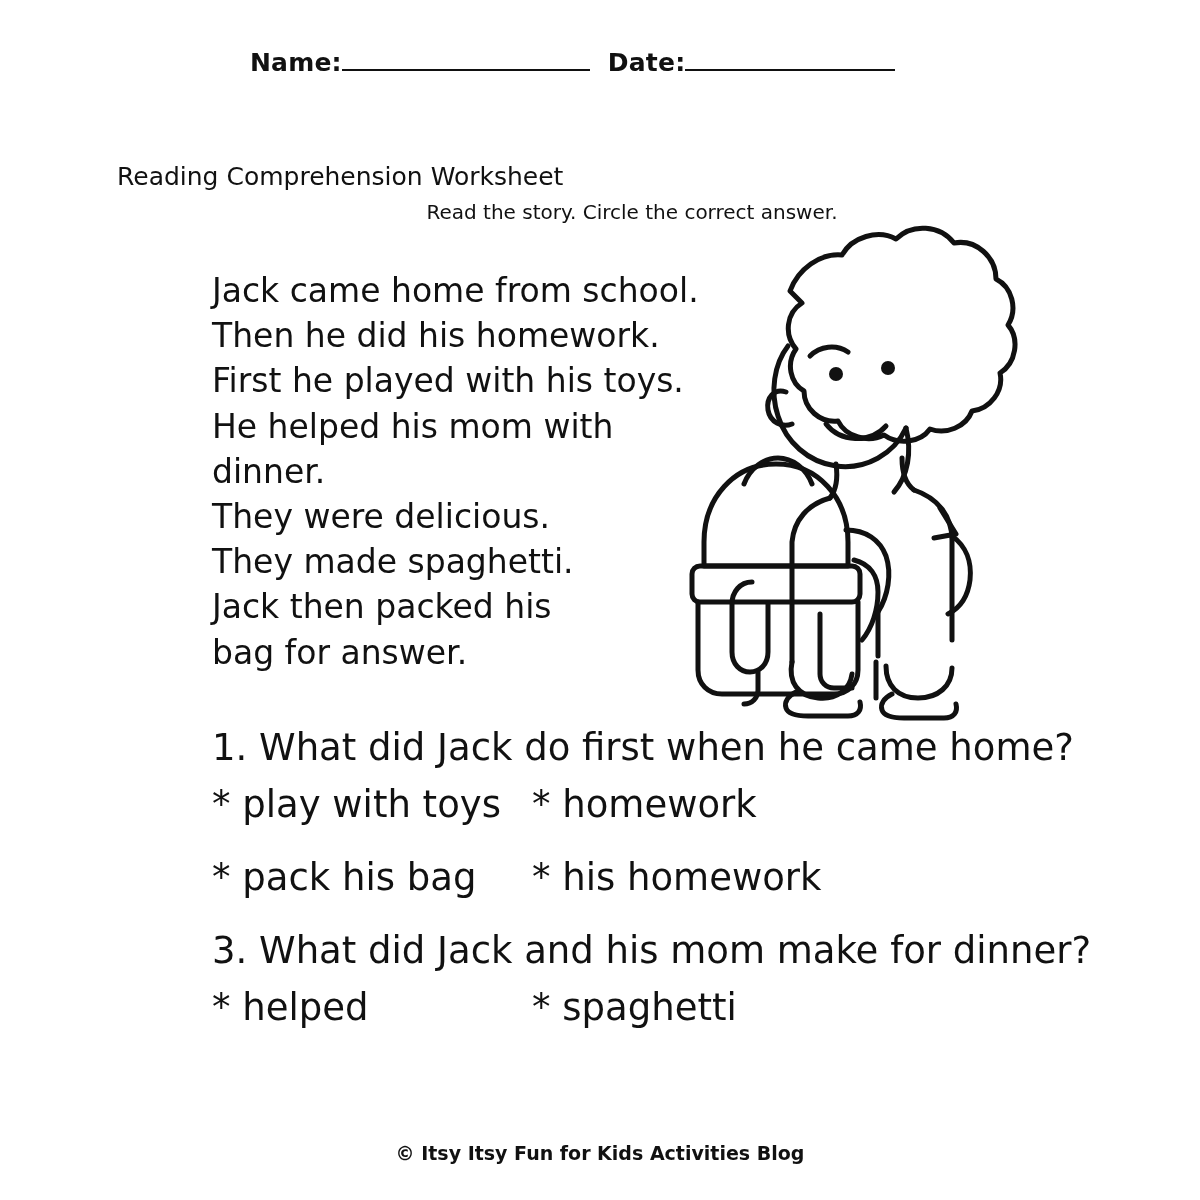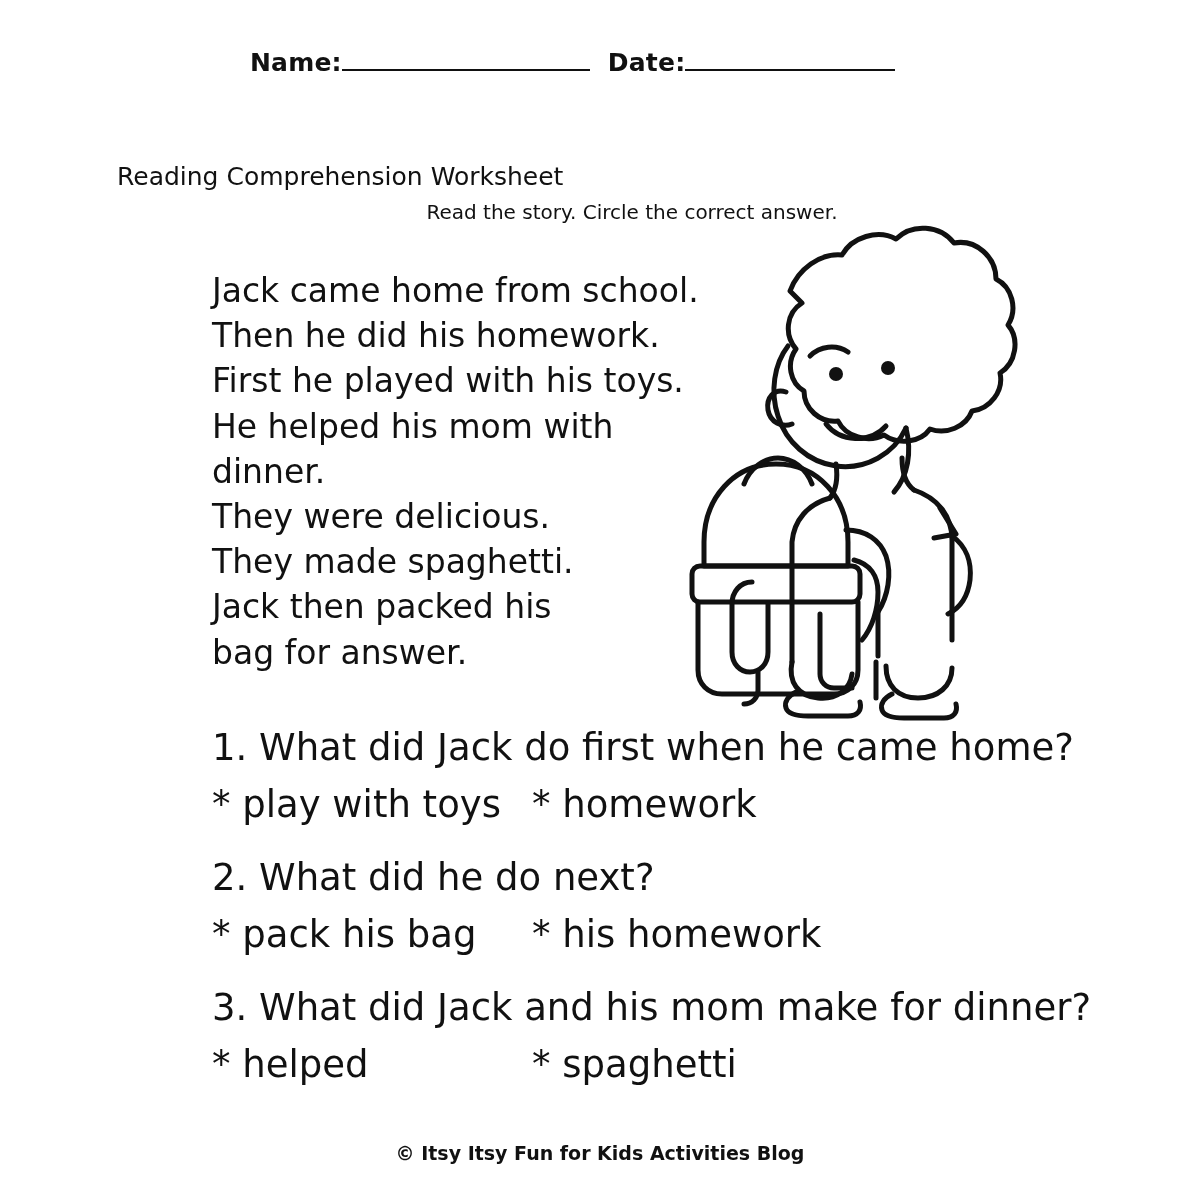--- a/index.html
+++ b/index.html
@@ -226,21 +226,20 @@
 
     <div class="q-block">
       <div class="q-text">1. What did Jack do first when he came home?</div>
       <div class="q-choices">
         <span class="choice choice-a">* play with toys</span>
         <span class="choice">* homework</span>
       </div>
     </div>
 
     <div class="q-block">
-      <div class="q-text">2. What did he do next?</div>
       <div class="q-choices">
         <span class="choice choice-a">* pack his bag</span>
         <span class="choice">* his homework</span>
       </div>
     </div>
 
     <div class="q-block">
       <div class="q-text">3. What did Jack and his mom make for dinner?</div>
       <div class="q-choices">
         <span class="choice choice-a">* helped</span>

